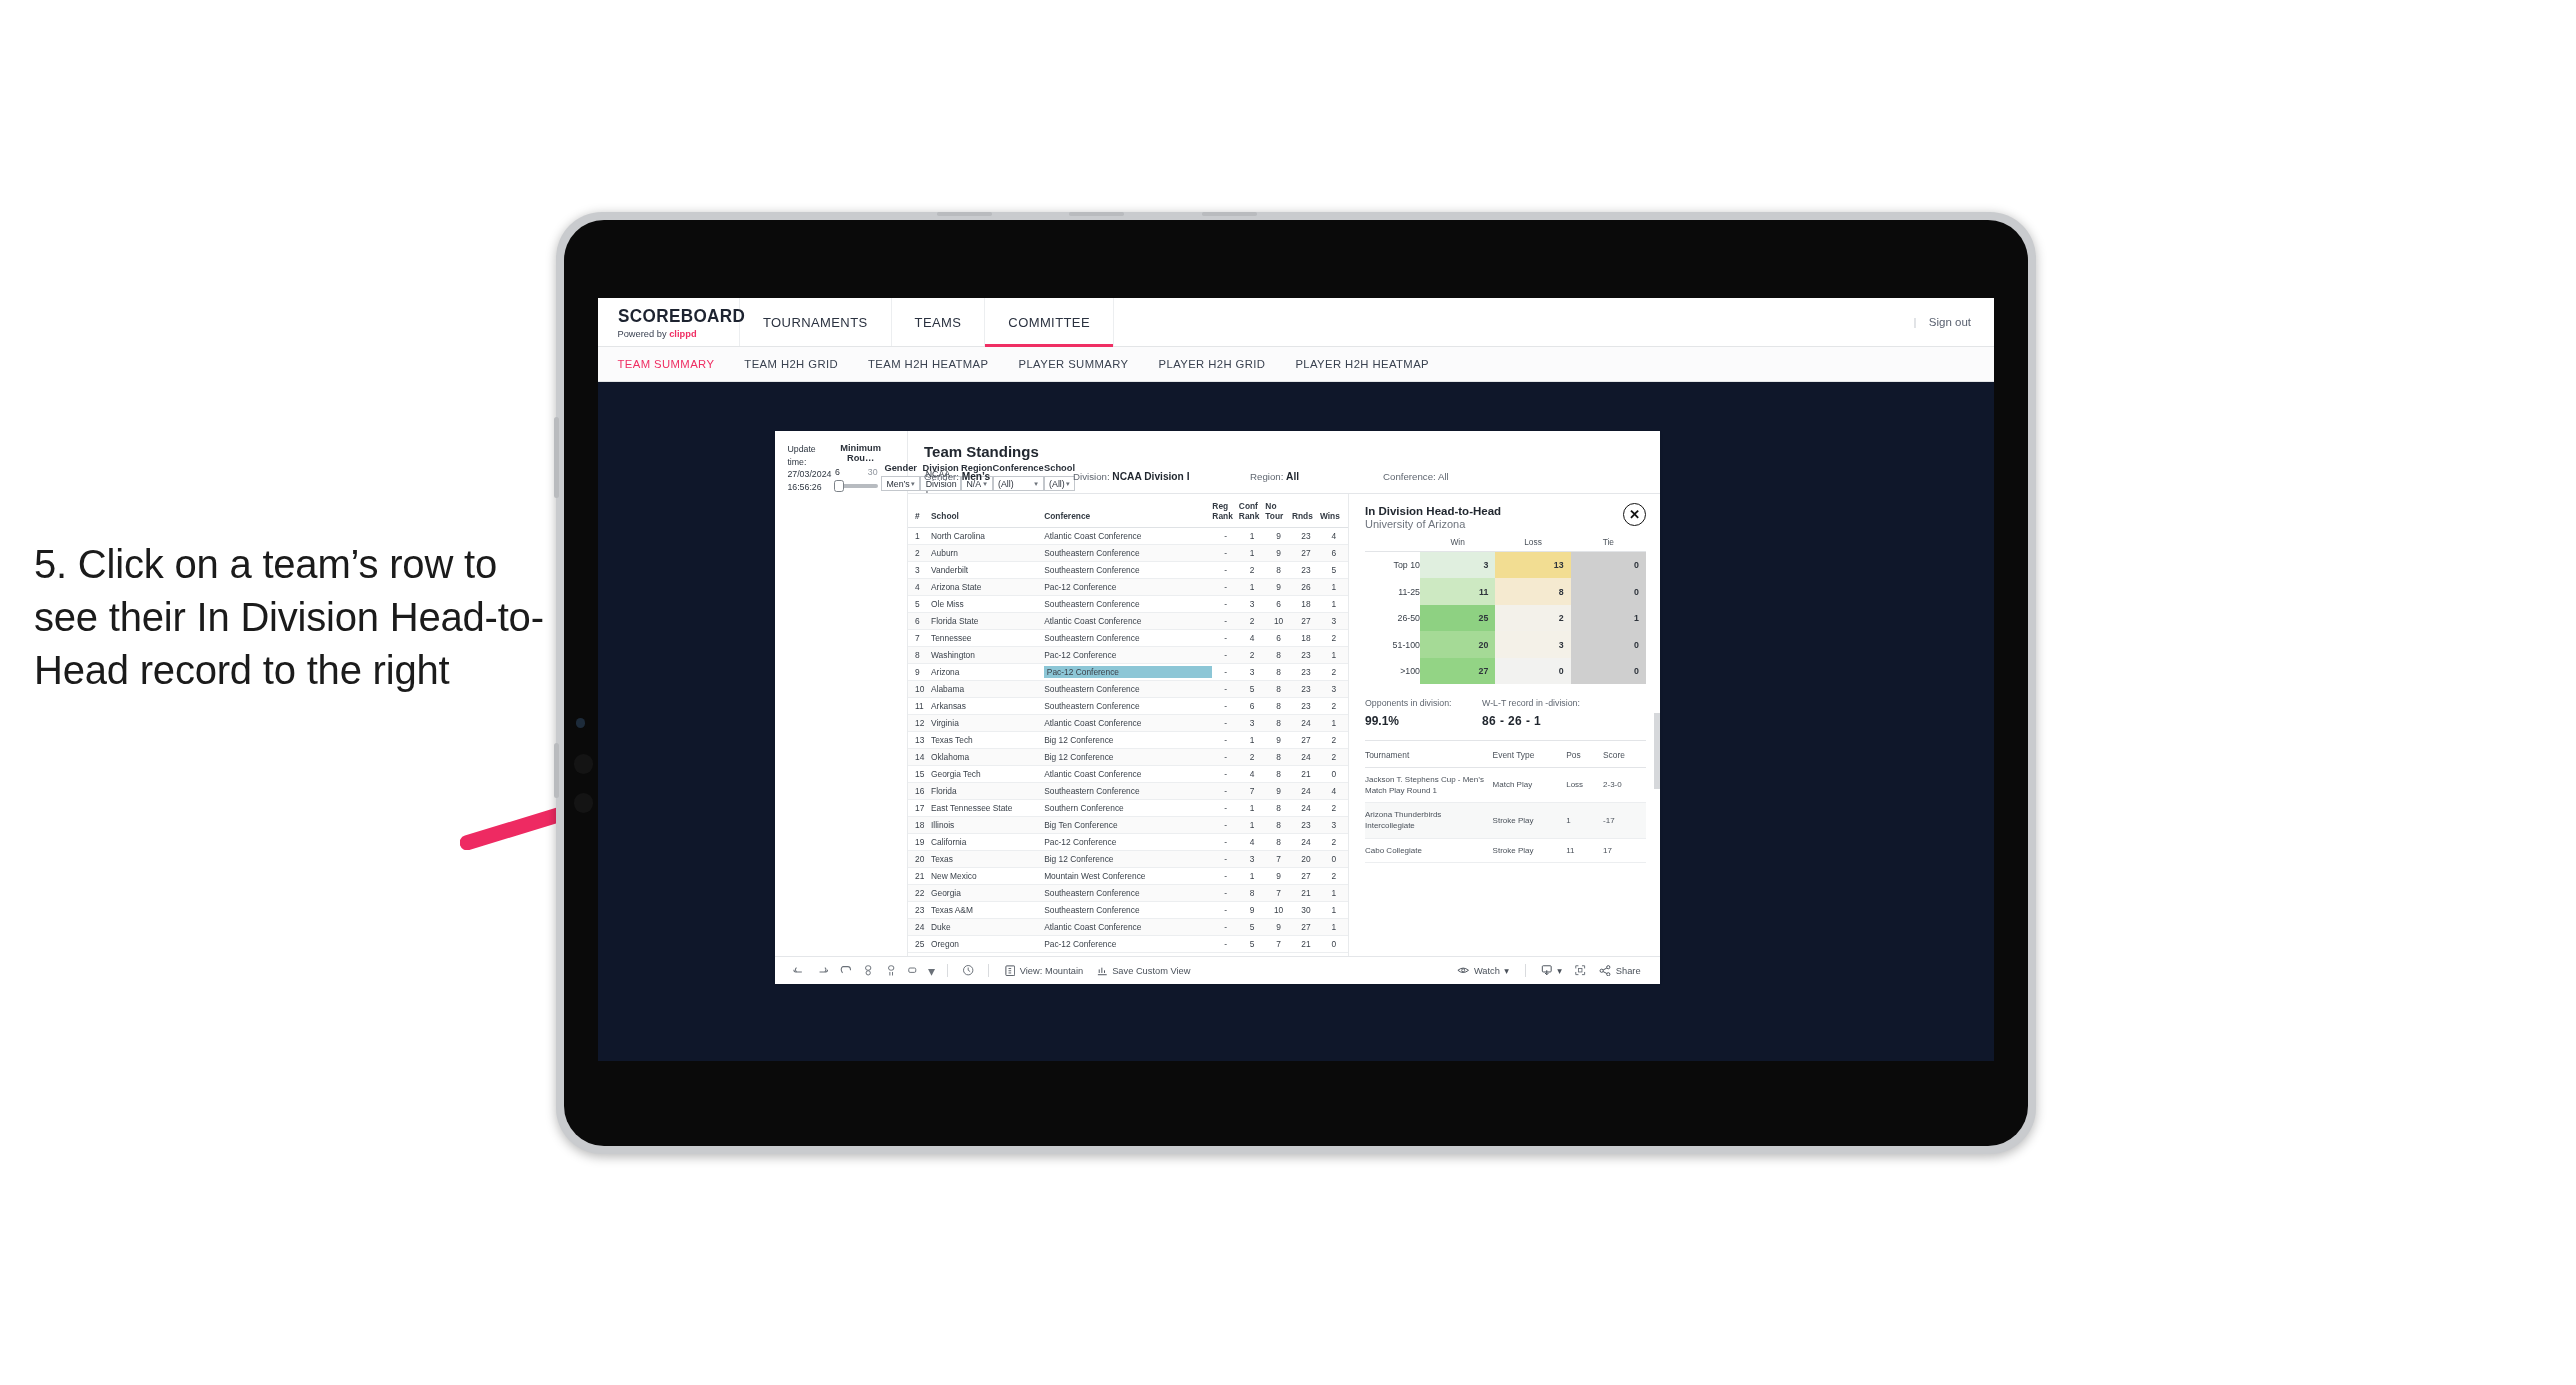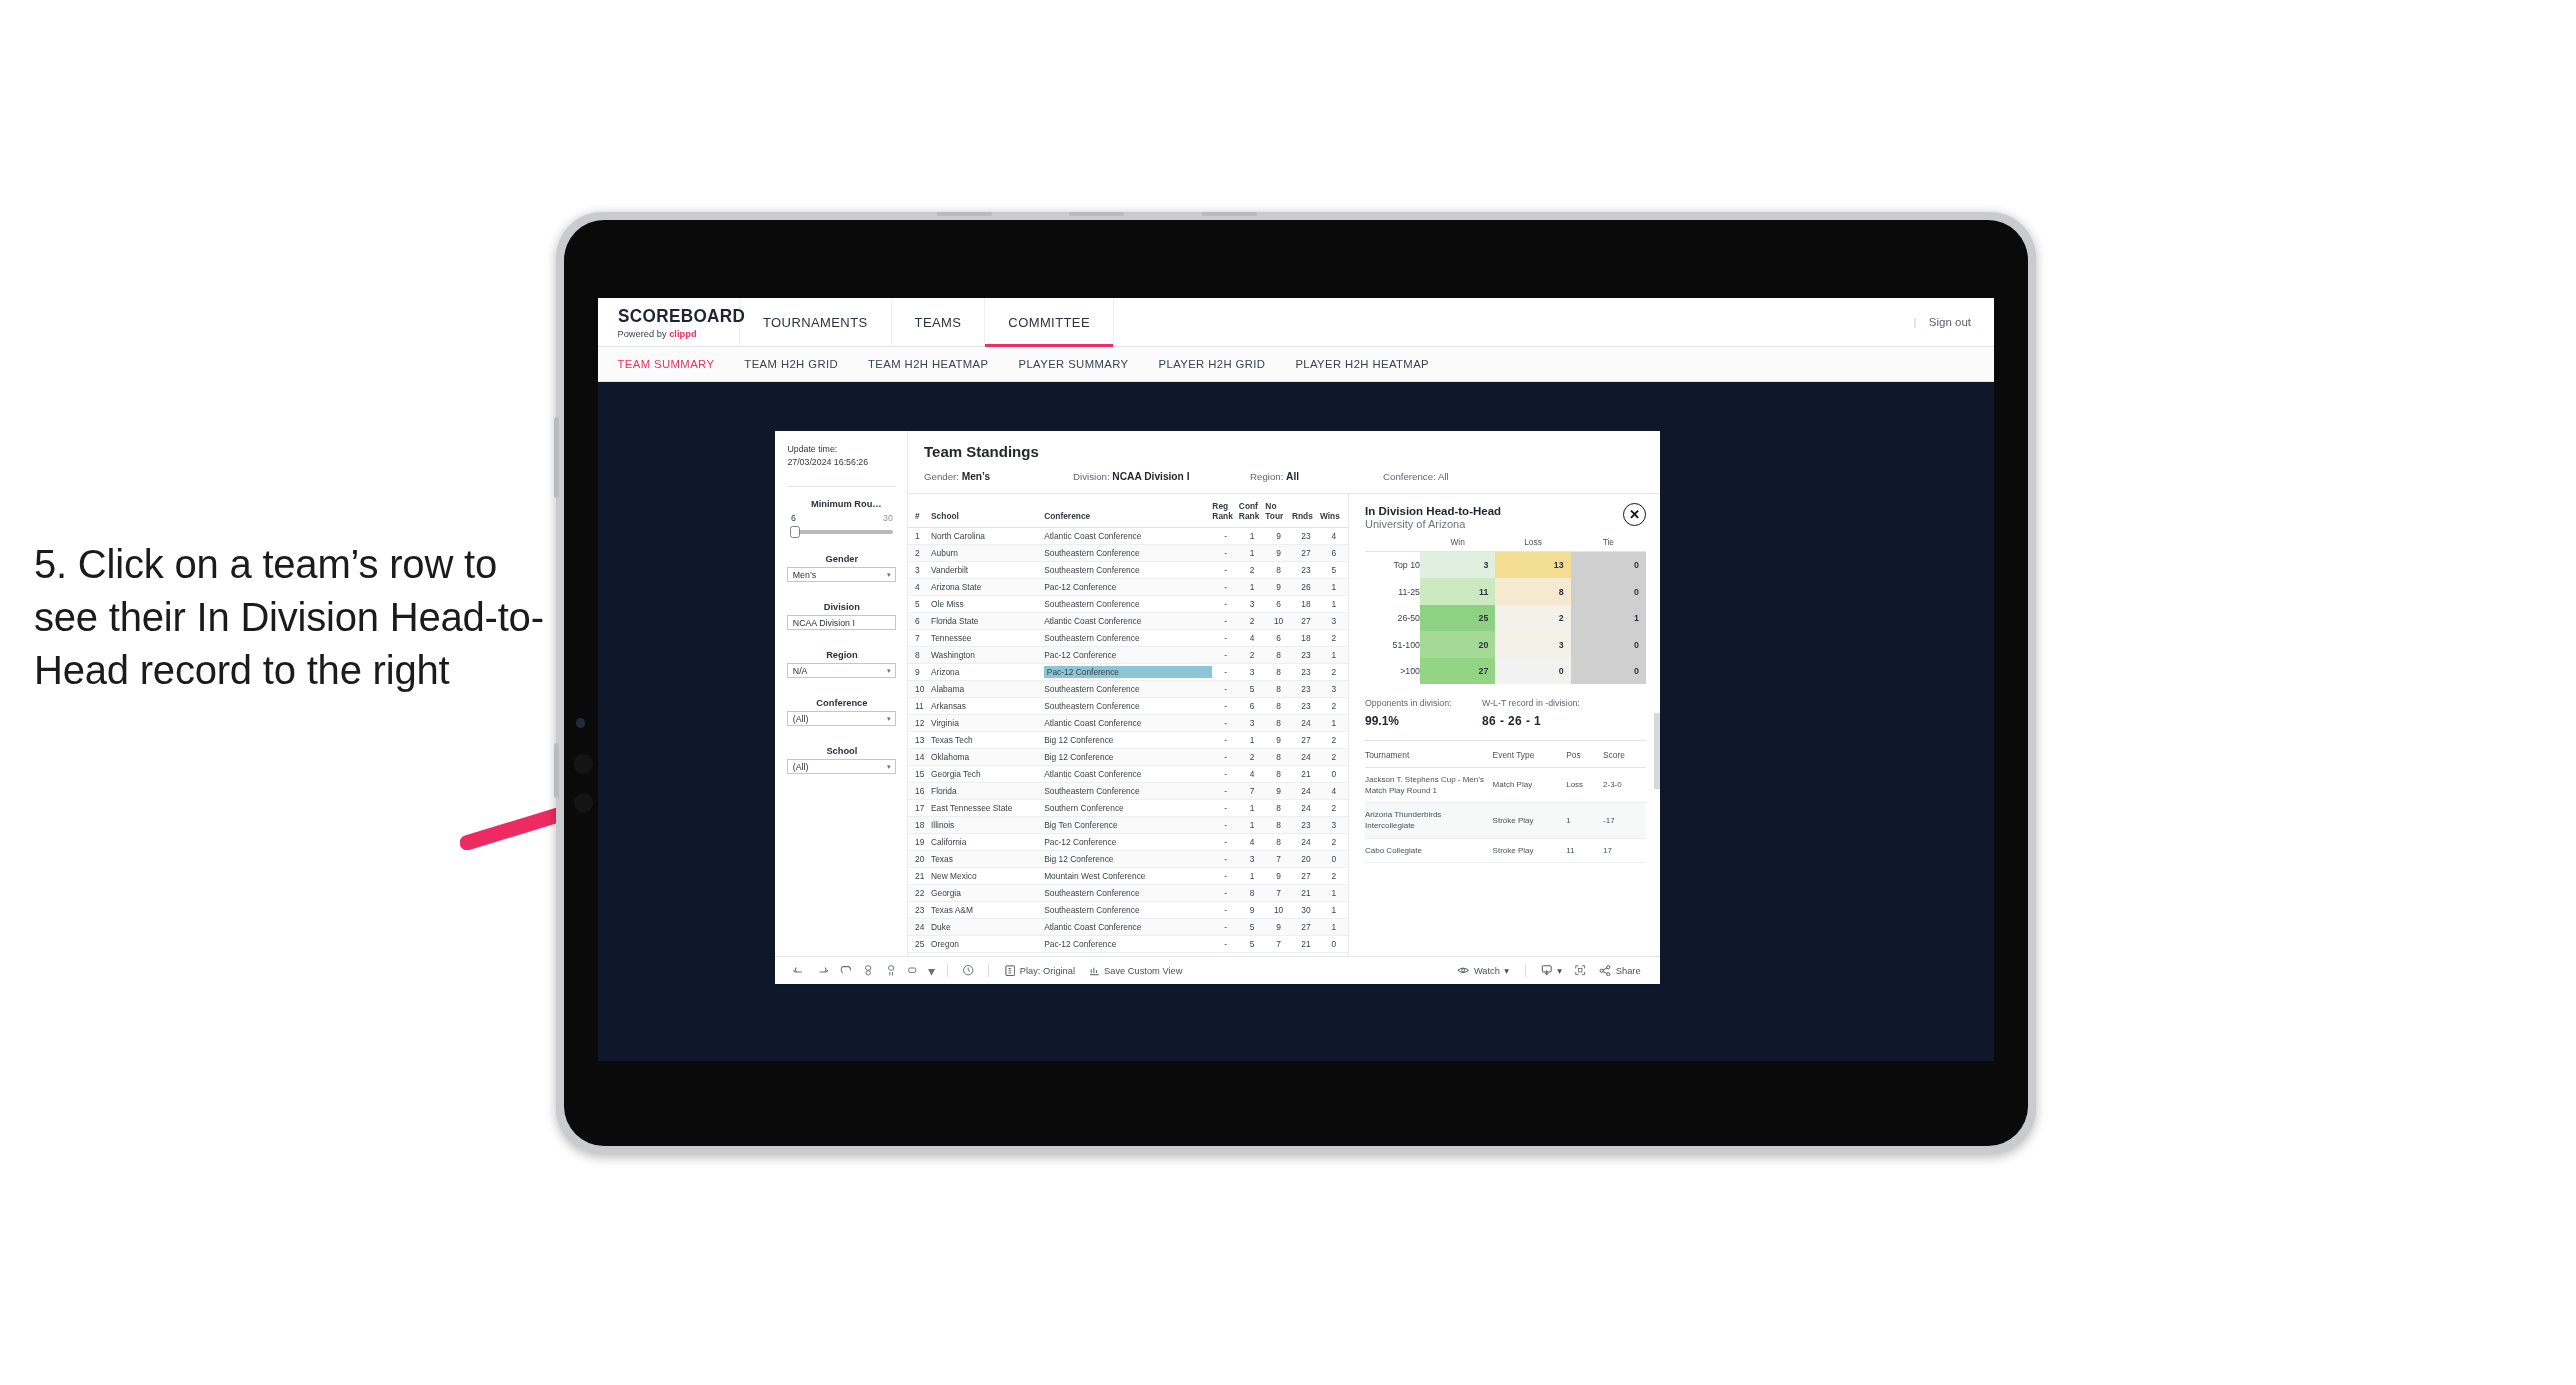--- a/index.html
+++ b/index.html
@@ -89,21 +89,21 @@
   #viz {
     position:absolute; left: 177px; top: 133px;
     width: 885px; height: 553px; background:#fff;
     box-shadow: 0 0.9px 2.7px rgba(0,0,0,.10);
     display:flex; flex-direction:column;
   }
   .viz-body { flex:1; display:flex; min-height:0; }
 
   
   .rail { width: 133px; border-right:0.9px solid #e8eaec; padding: 12.4px 10.6px 0 12.4px;
-          display:flex; flex-direction:column; font-size:8.8px; color:#2f3742; }
+          display:flex; flex-direction:row; font-size:8.8px; color:#2f3742; }
   .upd { font-size:8.8px; line-height:1.42; color:#2f3742; }
   .rail-sep { height:0.9px; background:#e4e6e9; margin: 17.7px 0 12.4px 0; }
   .f-title { font-size:9.3px; font-weight:700; color:#2b313a; margin-bottom:3.5px;text-align:center; }
   .f-title.center { text-align:center; padding-left:8.8px; }
   .slider-nums { display:flex; justify-content:space-between; font-size:8.8px; color:#2b313a; padding:0 3.5px; }
   .slider-nums .max { color:#8e949d; }
   .slider-track { position:relative; height:4.4px; background:#b7bbc0; border-radius:2.7px; margin:7px 3.5px 0 3.5px; }
   .slider-knob { position:absolute; left:-0.9px; top:-3.5px; width:9.7px; height:11.5px;
                  background:#fff; border:1.4px solid #7c8288; border-radius:2.7px; }
   .f-block { margin-top: 19.5px; }
@@ -727,21 +727,21 @@
               <circle cx="7" cy="7" r="5.3" stroke="currentColor" stroke-width="1.1" fill="none"></circle>
               <path d="M7 4 V7 L9.2 8.6" stroke="currentColor" stroke-width="1.1" fill="none"></path>
             </svg>
           </div>
         <div class="tb-sep"></div>
         <div class="tb-btn">
           <svg width="10.6" height="11.5" viewBox="0 0 12 13">
               <rect x="1" y="1" width="10" height="11" rx="1" stroke="currentColor" stroke-width="1.1" fill="none"></rect>
               <path d="M4 4 h3 M4 6.5 h3 M4 9 h3" stroke="currentColor" stroke-width="1"></path>
             </svg>
-          <span>Play: Original</span>
+          <span>View: Mountain</span>
         </div>
         <div class="tb-btn">
           <svg width="10.6" height="11.5" viewBox="0 0 12 13">
               <path d="M1 11 h10 M2.5 9 v-4 M5.5 9 v-6 M8.5 9 v-3" stroke="currentColor" stroke-width="1.1" fill="none"></path>
             </svg>
           <span>Save Custom View</span>
         </div>
         <div class="tb-spacer"></div>
         <div class="tb-btn">
           <svg width="12.4" height="10.6" viewBox="0 0 14 12">

